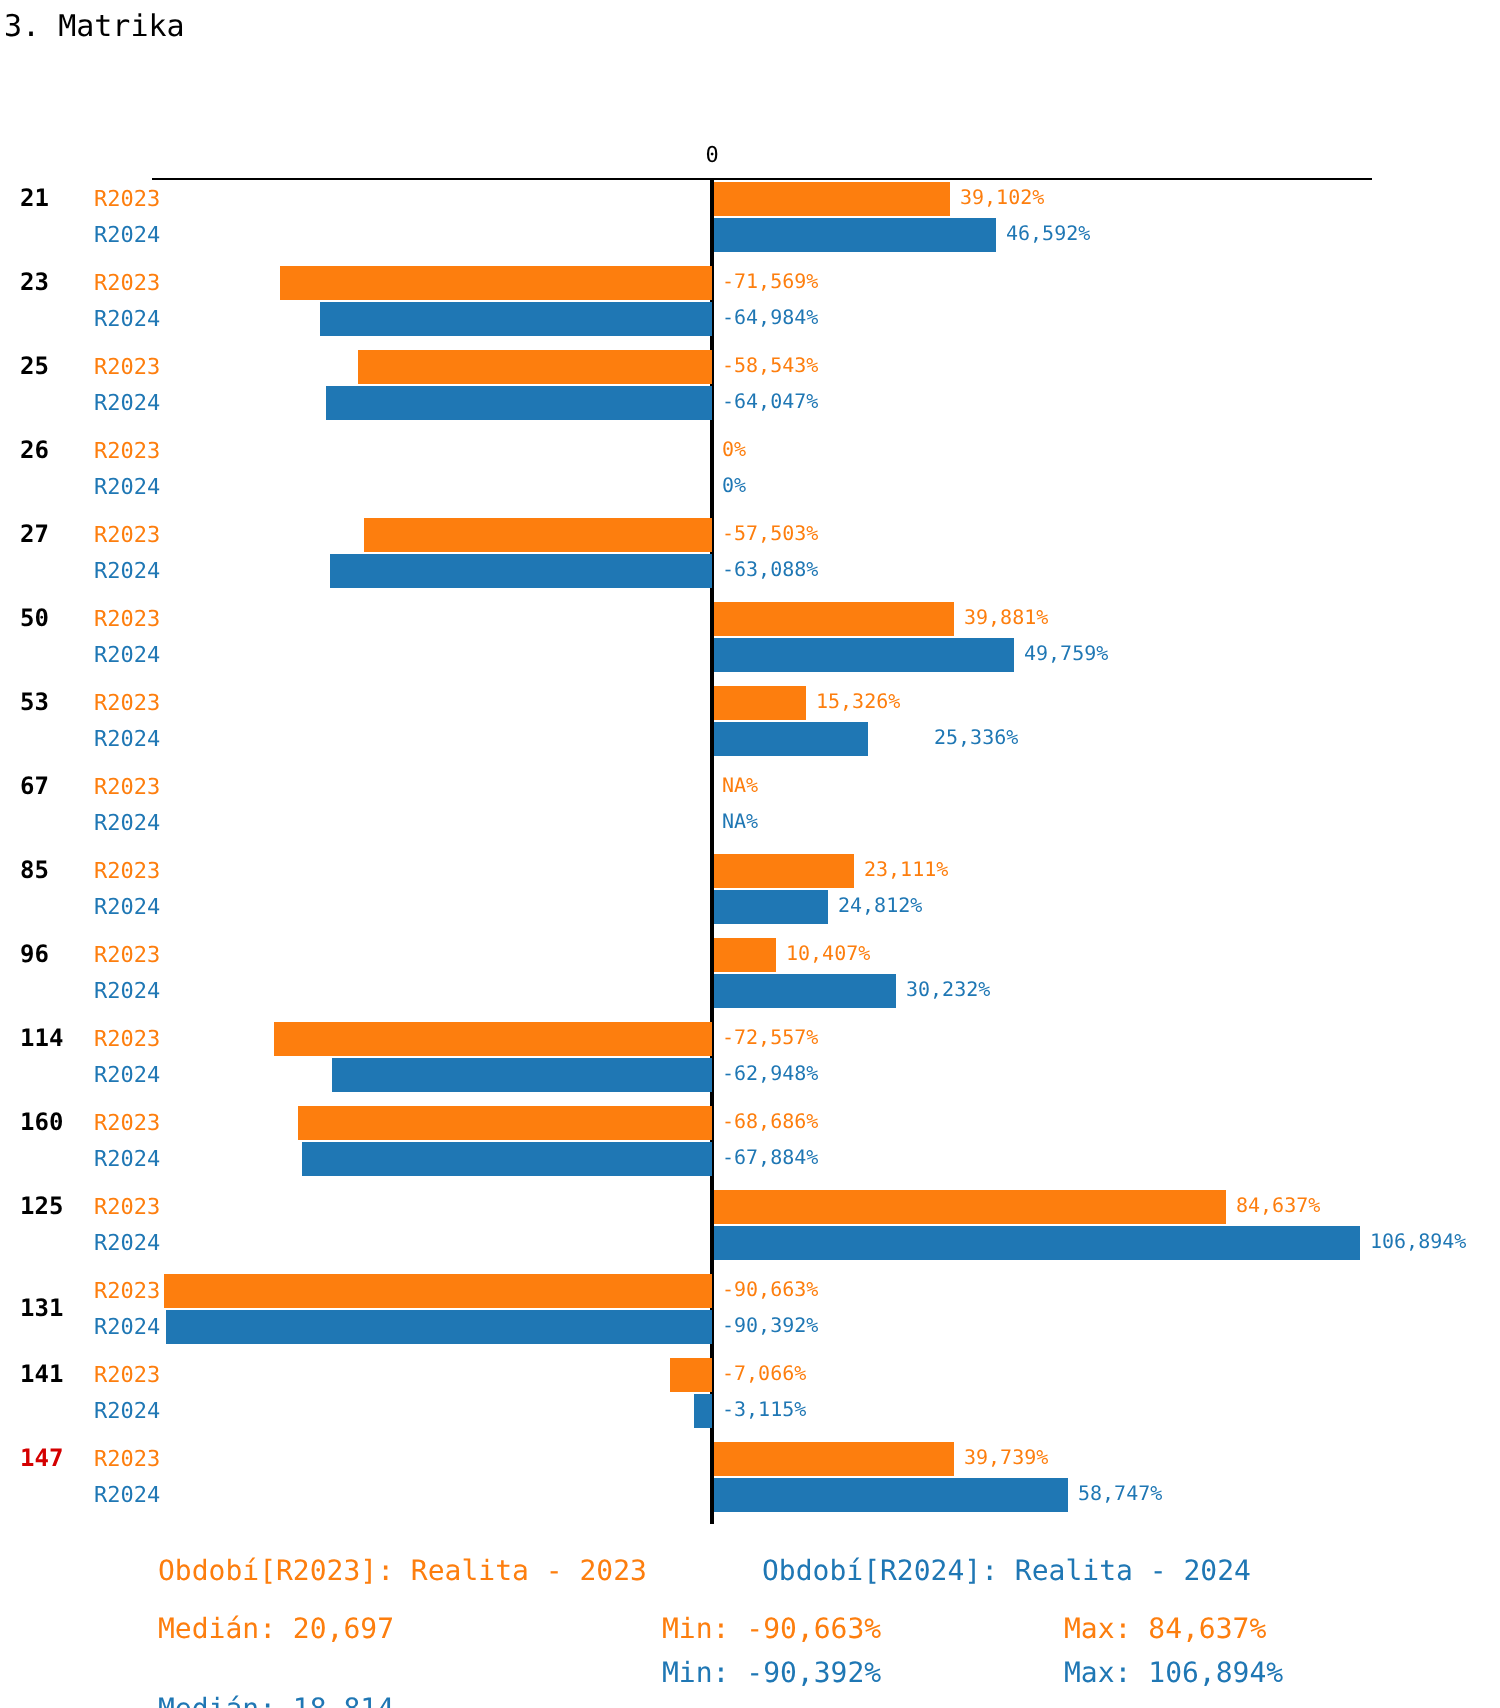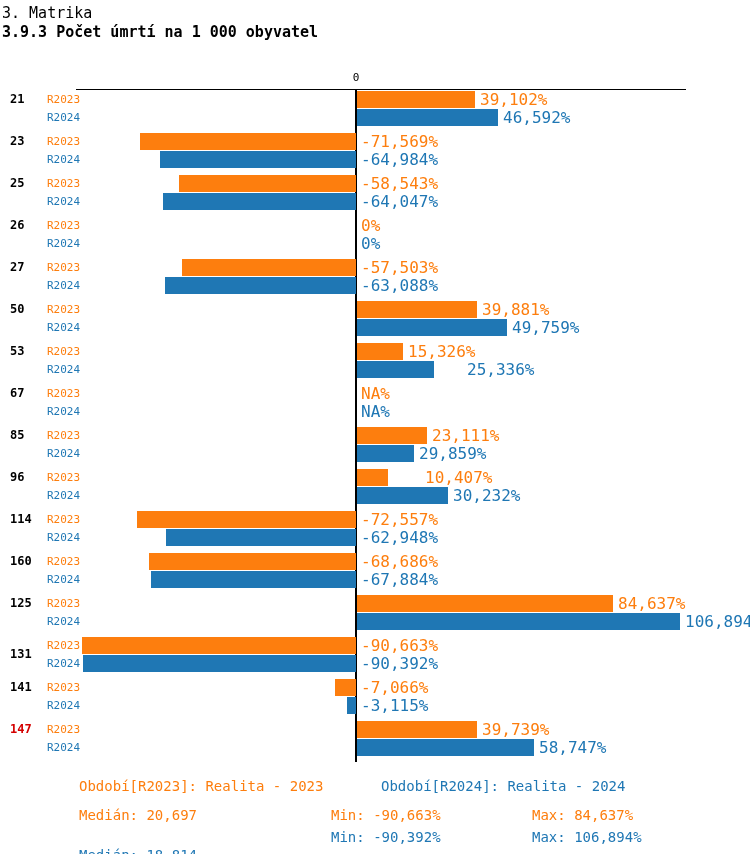--- a/index.html
+++ b/index.html
@@ -38,31 +38,30 @@
   .zero-line {
     left: 355px; top: 89px; width: 2px; height: 673px;
     background: #000000;
   }
   .cat-label {
     font-size: 12px; font-weight: bold; color: #000000;
     line-height: 13px;
   }
   .cat-label.hot { color: #d40000; }
   .series-label { font-size: 11px; line-height: 12px; }
-  .value-label { font-size: 16px; line-height: 12px; }
+  .value-label { font-size: 10px; line-height: 12px; }
   .bar { position: absolute; height: 17px; }
   .footer-text { font-size: 14px; line-height: 13px; }
 </style>
 </head>
 <body>
 
 <div id="page">
 
   <div class="abs title1">3. Matrika</div>
-  <div class="abs title2">3.9.3 Počet úmrtí na 1 000 obyvatel</div>
 
   <div class="abs zero-tick">0</div>
   <div class="abs axis-top"></div>
   <div class="abs zero-line"></div>
 
   <div id="chart-rows">
       <div>
         <div class="abs cat-label" style="left: 10px; top: 93px;">21</div>
         <div class="abs series-label" style="left: 47px; top: 94px; color: rgb(253, 126, 14);">R2023</div>
         <div class="bar" style="background: rgb(253, 126, 14); top: 91px; left: 357px; width: 118px;"></div>
@@ -130,27 +129,27 @@
         <div class="abs series-label" style="left: 47px; top: 406px; color: rgb(31, 119, 180);">R2024</div>
         <div class="abs value-label" style="left: 361px; top: 406px; color: rgb(31, 119, 180);">NA%</div>
       </div>
       <div>
         <div class="abs cat-label" style="left: 10px; top: 429px;">85</div>
         <div class="abs series-label" style="left: 47px; top: 430px; color: rgb(253, 126, 14);">R2023</div>
         <div class="bar" style="background: rgb(253, 126, 14); top: 427px; left: 357px; width: 70px;"></div>
         <div class="abs value-label" style="left: 432px; top: 430px; color: rgb(253, 126, 14);">23,111%</div>
         <div class="abs series-label" style="left: 47px; top: 448px; color: rgb(31, 119, 180);">R2024</div>
         <div class="bar" style="background: rgb(31, 119, 180); top: 445px; left: 357px; width: 57px;"></div>
-        <div class="abs value-label" style="left: 419px; top: 448px; color: rgb(31, 119, 180);">29,859%</div>
+        <div class="abs value-label" style="left: 419px; top: 448px; color: rgb(31, 119, 180);">24,812%</div>
       </div>
       <div>
         <div class="abs cat-label" style="left: 10px; top: 471px;">96</div>
         <div class="abs series-label" style="left: 47px; top: 472px; color: rgb(253, 126, 14);">R2023</div>
         <div class="bar" style="background: rgb(253, 126, 14); top: 469px; left: 357px; width: 31px;"></div>
-        <div class="abs value-label" style="left: 393px; top: 472px; color: rgb(253, 126, 14); margin-left: 32px;">10,407%</div>
+        <div class="abs value-label" style="left: 393px; top: 472px; color: rgb(253, 126, 14);">10,407%</div>
         <div class="abs series-label" style="left: 47px; top: 490px; color: rgb(31, 119, 180);">R2024</div>
         <div class="bar" style="background: rgb(31, 119, 180); top: 487px; left: 357px; width: 91px;"></div>
         <div class="abs value-label" style="left: 453px; top: 490px; color: rgb(31, 119, 180);">30,232%</div>
       </div>
       <div>
         <div class="abs cat-label" style="left: 10px; top: 513px;">114</div>
         <div class="abs series-label" style="left: 47px; top: 514px; color: rgb(253, 126, 14);">R2023</div>
         <div class="bar" style="background: rgb(253, 126, 14); top: 511px; left: 137px; width: 219px;"></div>
         <div class="abs value-label" style="left: 361px; top: 514px; color: rgb(253, 126, 14);">-72,557%</div>
         <div class="abs series-label" style="left: 47px; top: 532px; color: rgb(31, 119, 180);">R2024</div>

